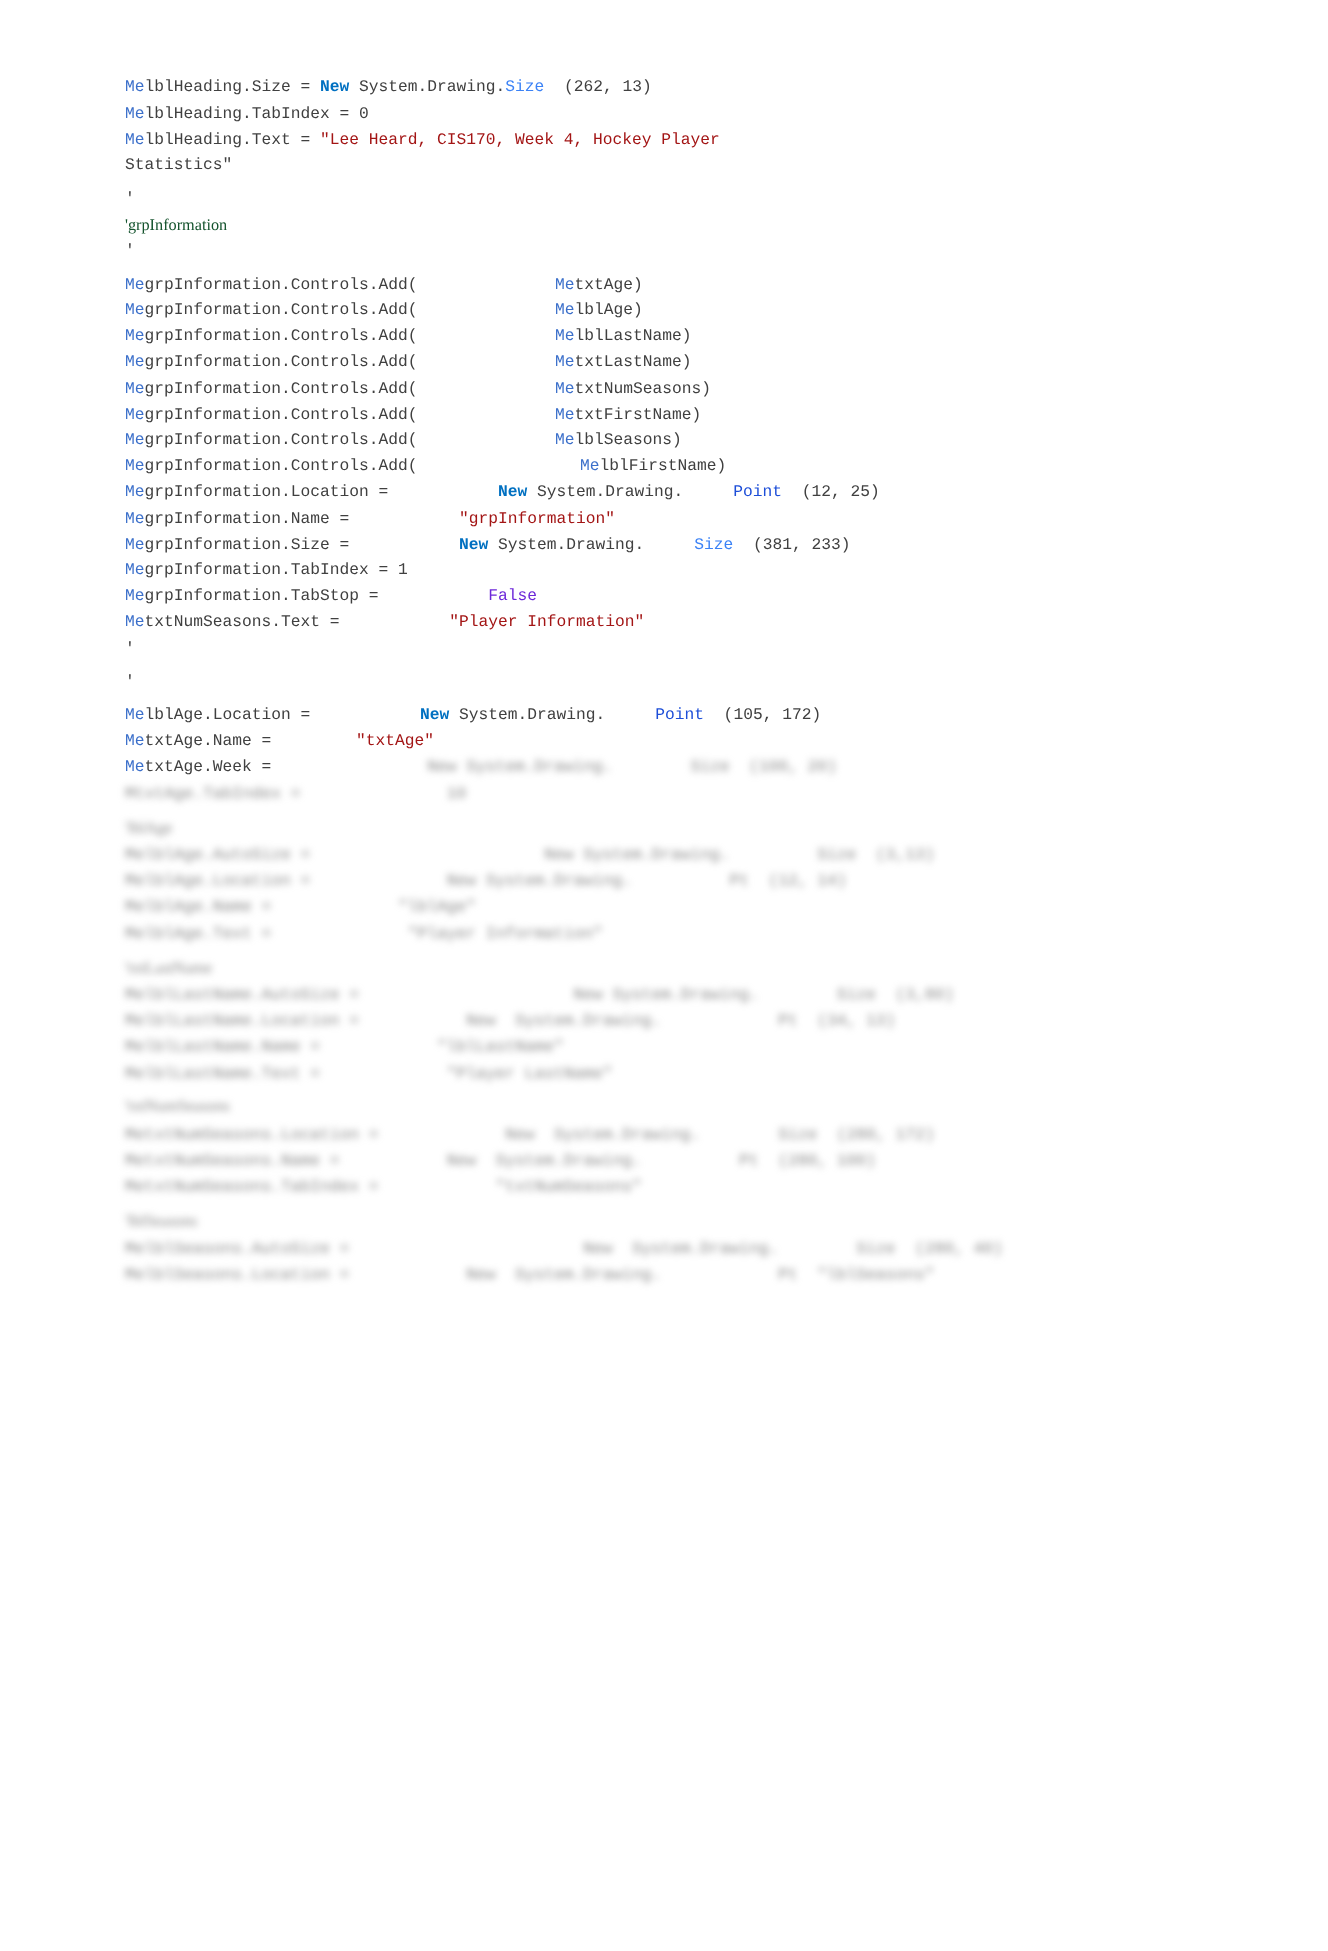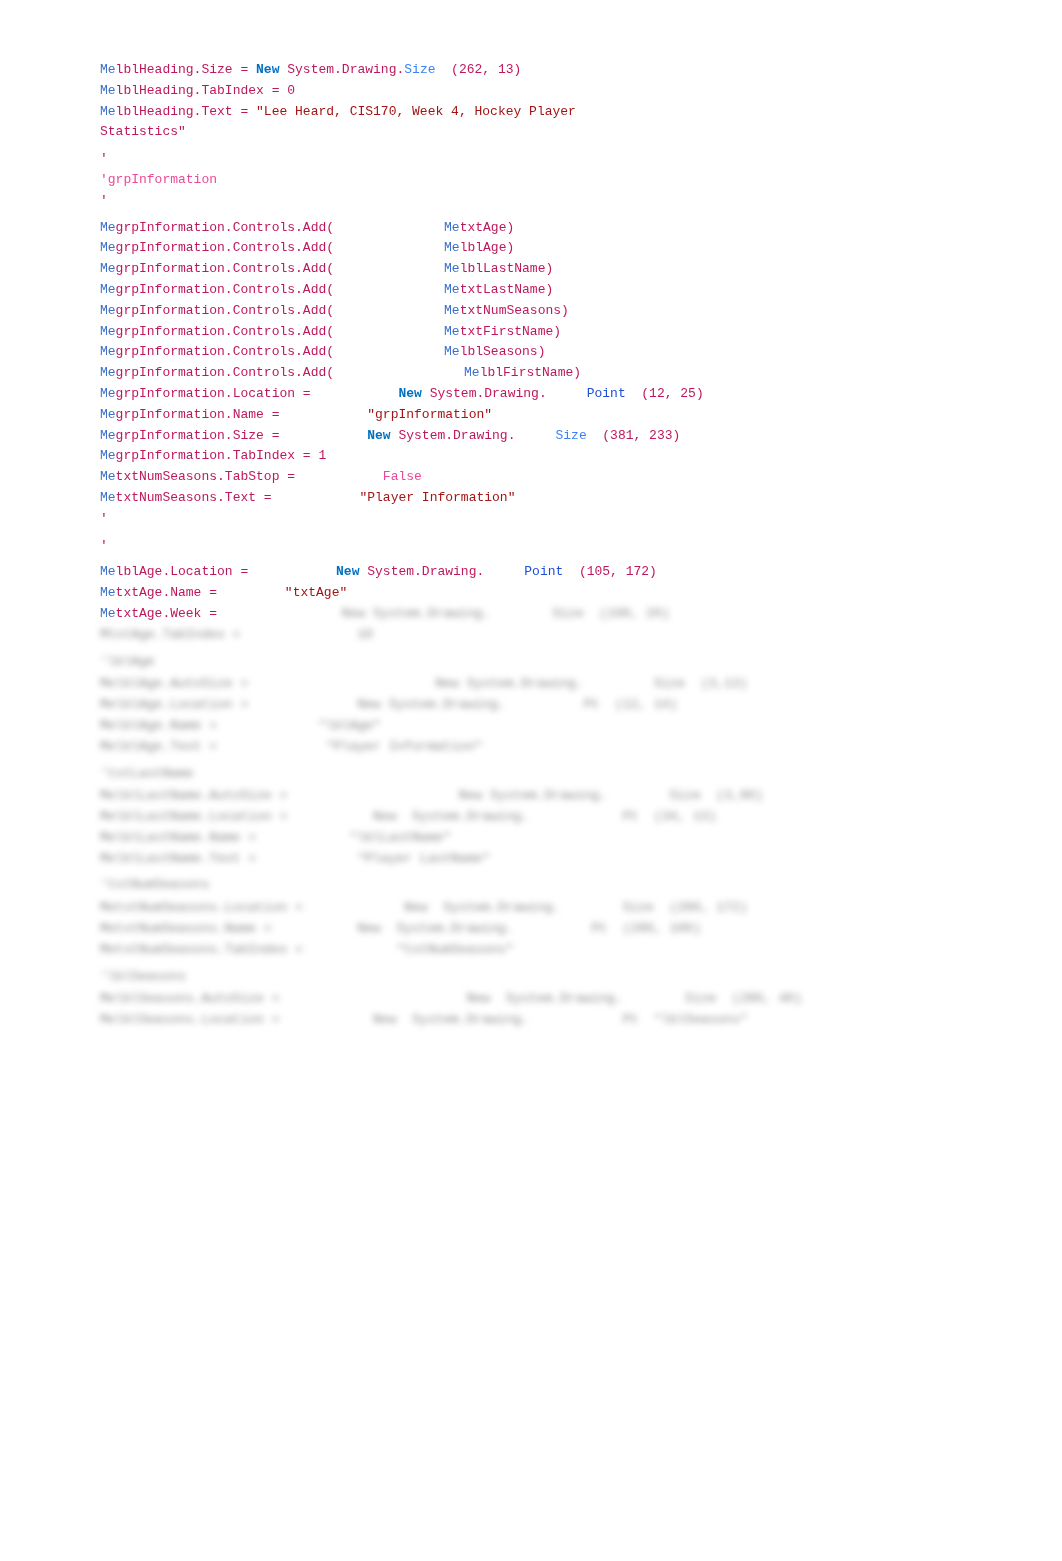--- a/index.html
+++ b/index.html
@@ -14,27 +14,27 @@
     .code-block {
       max-width: 900px;
     }
     .line {
       display: flex;
       flex-wrap: wrap;
       align-items: flex-start;
       white-space: pre;
     }
     .me { color: #3b6fca; }
-    .prop { color: #be185d; }
+    .prop { color: #404040; }
     .kw-new { color: #0070c1; font-weight: bold; }
     .kw-size { color: #3b82f6; }
     .kw-point { color: #1d4ed8; }
-    .kw-false { color: #ec4899; }
+    .kw-false { color: #6d28d9; }
     .str { color: #a31515; }
-    .section-label { color: #ec4899; }
+    .section-label { color: #14532d; font-family: Liberation Serif, serif; }
     .blurred {
       filter: blur(3px);
       color: #888;
       user-select: none;
     }
     .spacer { height: 6px; }
     .spacer2 { height: 2px; }
   </style>
 </head>
 <body>
@@ -98,21 +98,21 @@
   <div class="line">
     <span class="me">Me</span><span class="prop">grpInformation.Name = </span><span style="display:inline-block;width:80px"></span><span class="str">"grpInformation"</span>
   </div>
   <div class="line">
     <span class="me">Me</span><span class="prop">grpInformation.Size = </span><span style="display:inline-block;width:80px"></span><span class="kw-new">New</span><span class="prop"> System.Drawing.</span><span style="display:inline-block;width:40px"></span><span class="kw-size">Size</span><span class="prop">  (381, 233)</span>
   </div>
   <div class="line">
     <span class="me">Me</span><span class="prop">grpInformation.TabIndex = 1</span>
   </div>
   <div class="line">
-    <span class="me">Me</span><span class="prop">txtNumSeasons.TabStop = </span><span style="display:inline-block;width:80px"></span><span class="kw-false">False</span>
+    <span class="me">Me</span><span class="prop">grpInformation.TabStop = </span><span style="display:inline-block;width:80px"></span><span class="kw-false">False</span>
   </div>
   <div class="line">
     <span class="me">Me</span><span class="prop">txtNumSeasons.Text = </span><span style="display:inline-block;width:80px"></span><span class="str">"Player Information"</span>
   </div>
   <div class="line">
     <span class="prop">'</span>
   </div>
 
   <div class="spacer"></div>
 

